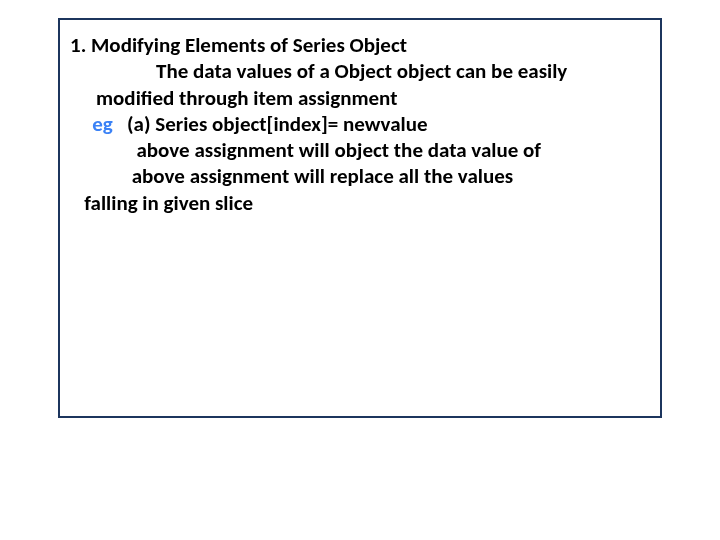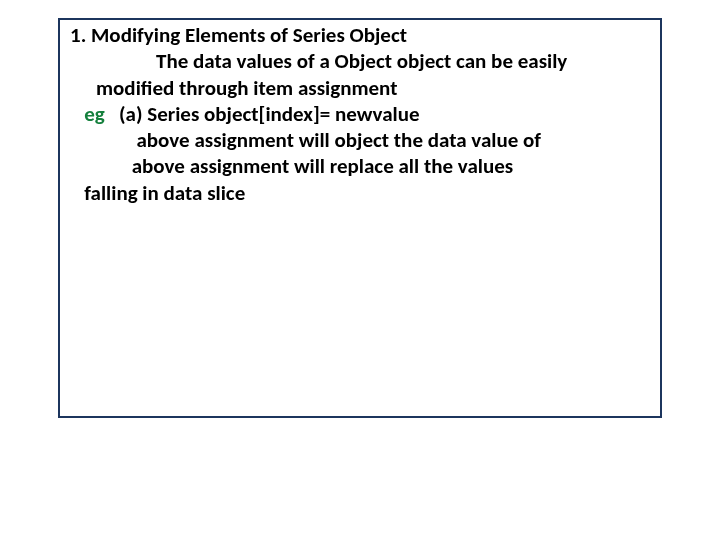--- a/index.html
+++ b/index.html
@@ -17,33 +17,33 @@
     box-sizing: border-box;
   }
   .content-box {
     position: absolute;
     left: 58px;
     top: 18px;
     width: 604px;
     height: 400px;
     border: 2px solid #1c355d;
     box-sizing: border-box;
-    padding: 2px 14px 10px 10px;
+    padding: 12px 14px 10px 10px;
     color: #000;
     font-weight: 700;
     font-size: 21px;
     line-height: 1.25;
   }
   .content-box p {
     margin: 0;
   }
   .para1 { margin-bottom: 22px; }
   .indent1 { display: inline-block; width: 86px; }
   .indent2 { display: inline-block; width: 26px; }
-  .eg { color: #15803d; font-weight: 700; }
+  .eg { color: #3b82f6; font-weight: 700; margin-left: 8px; }
   .para2 { margin-top: 0; margin-bottom: 44px; }
   .para3 { }
   .ln { display: block; }
 </style>
 </head>
 <body>
 
 <div class="slide">
   <div class="content-box">
 
@@ -67,18 +67,18 @@
       <span class="ln">
         &nbsp;&nbsp;&nbsp;&nbsp;&nbsp;&nbsp;&nbsp;&nbsp;&nbsp;&nbsp;&nbsp;&nbsp;&nbsp;&nbsp;<span>above assignment will object the data value of</span>
       </span>
     </p>
 
     <p class="para3">
       <span class="ln">
         &nbsp;&nbsp;&nbsp;&nbsp;&nbsp;&nbsp;&nbsp;&nbsp;&nbsp;&nbsp;&nbsp;&nbsp;&nbsp;<span>above assignment will replace all the values</span>
       </span>
       <span class="ln">
-        &nbsp;&nbsp;&nbsp;<span>falling in data slice</span>
+        &nbsp;&nbsp;&nbsp;<span>falling in given slice</span>
       </span>
     </p>
 
   </div>
 </div>
 
 </body></html>

